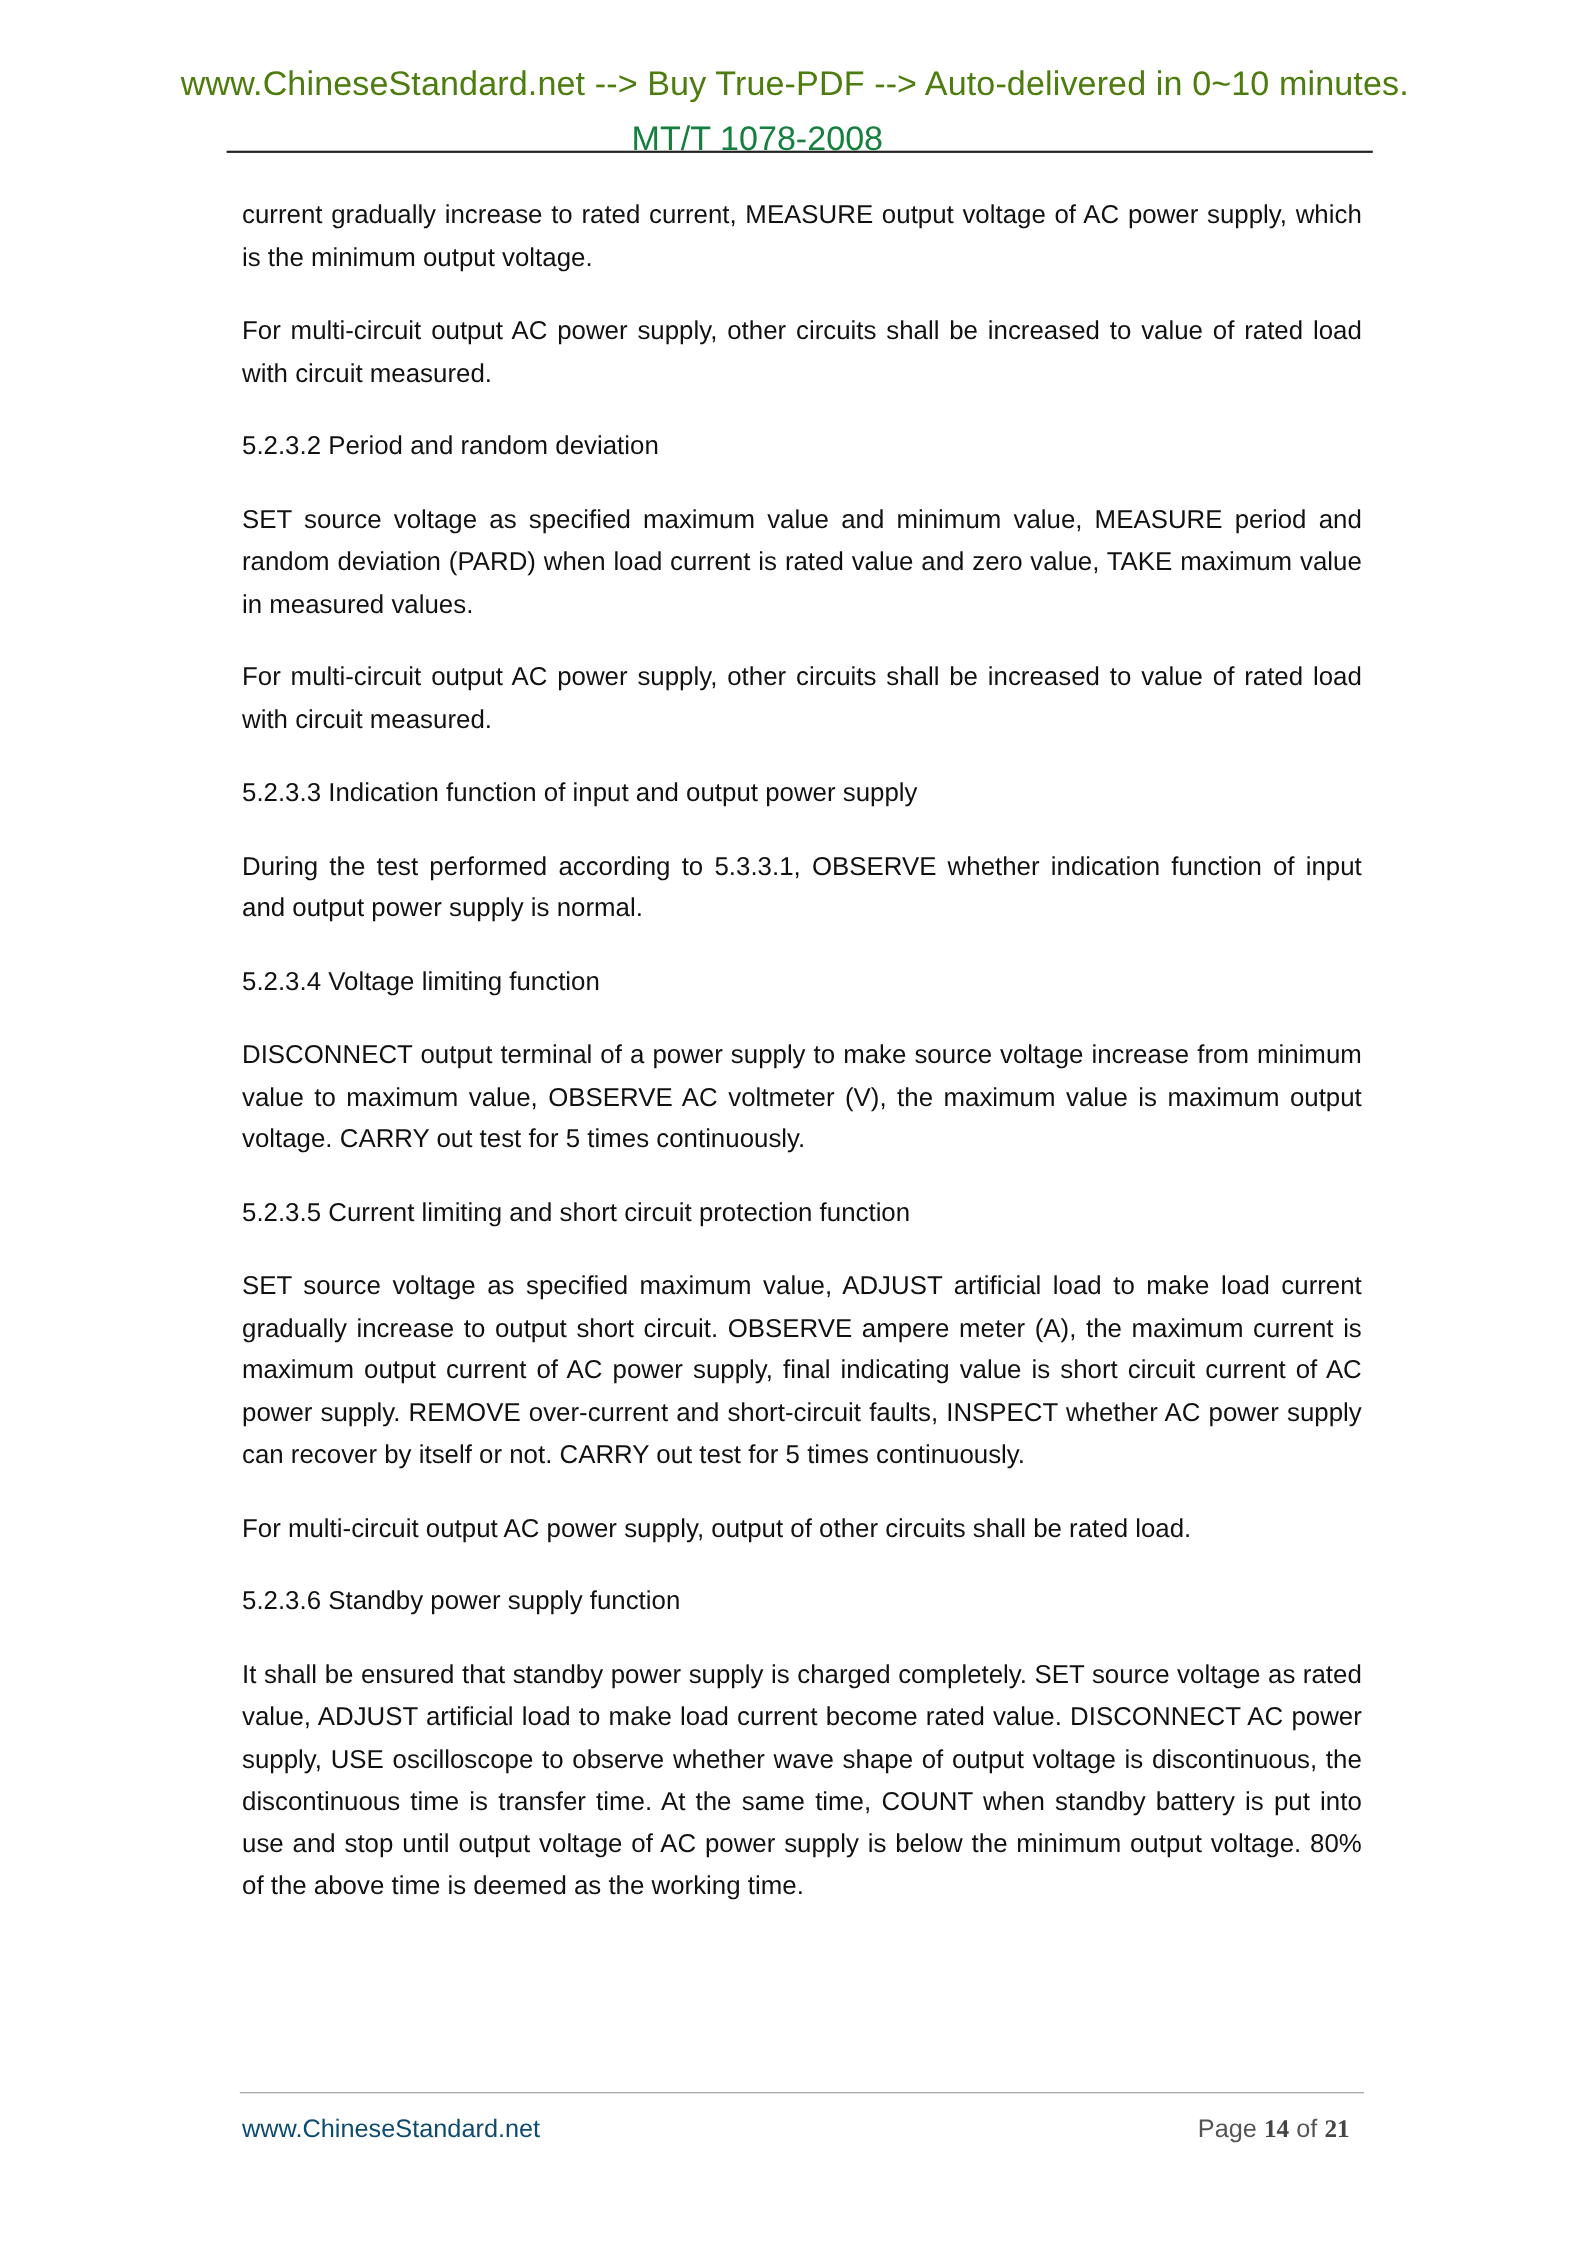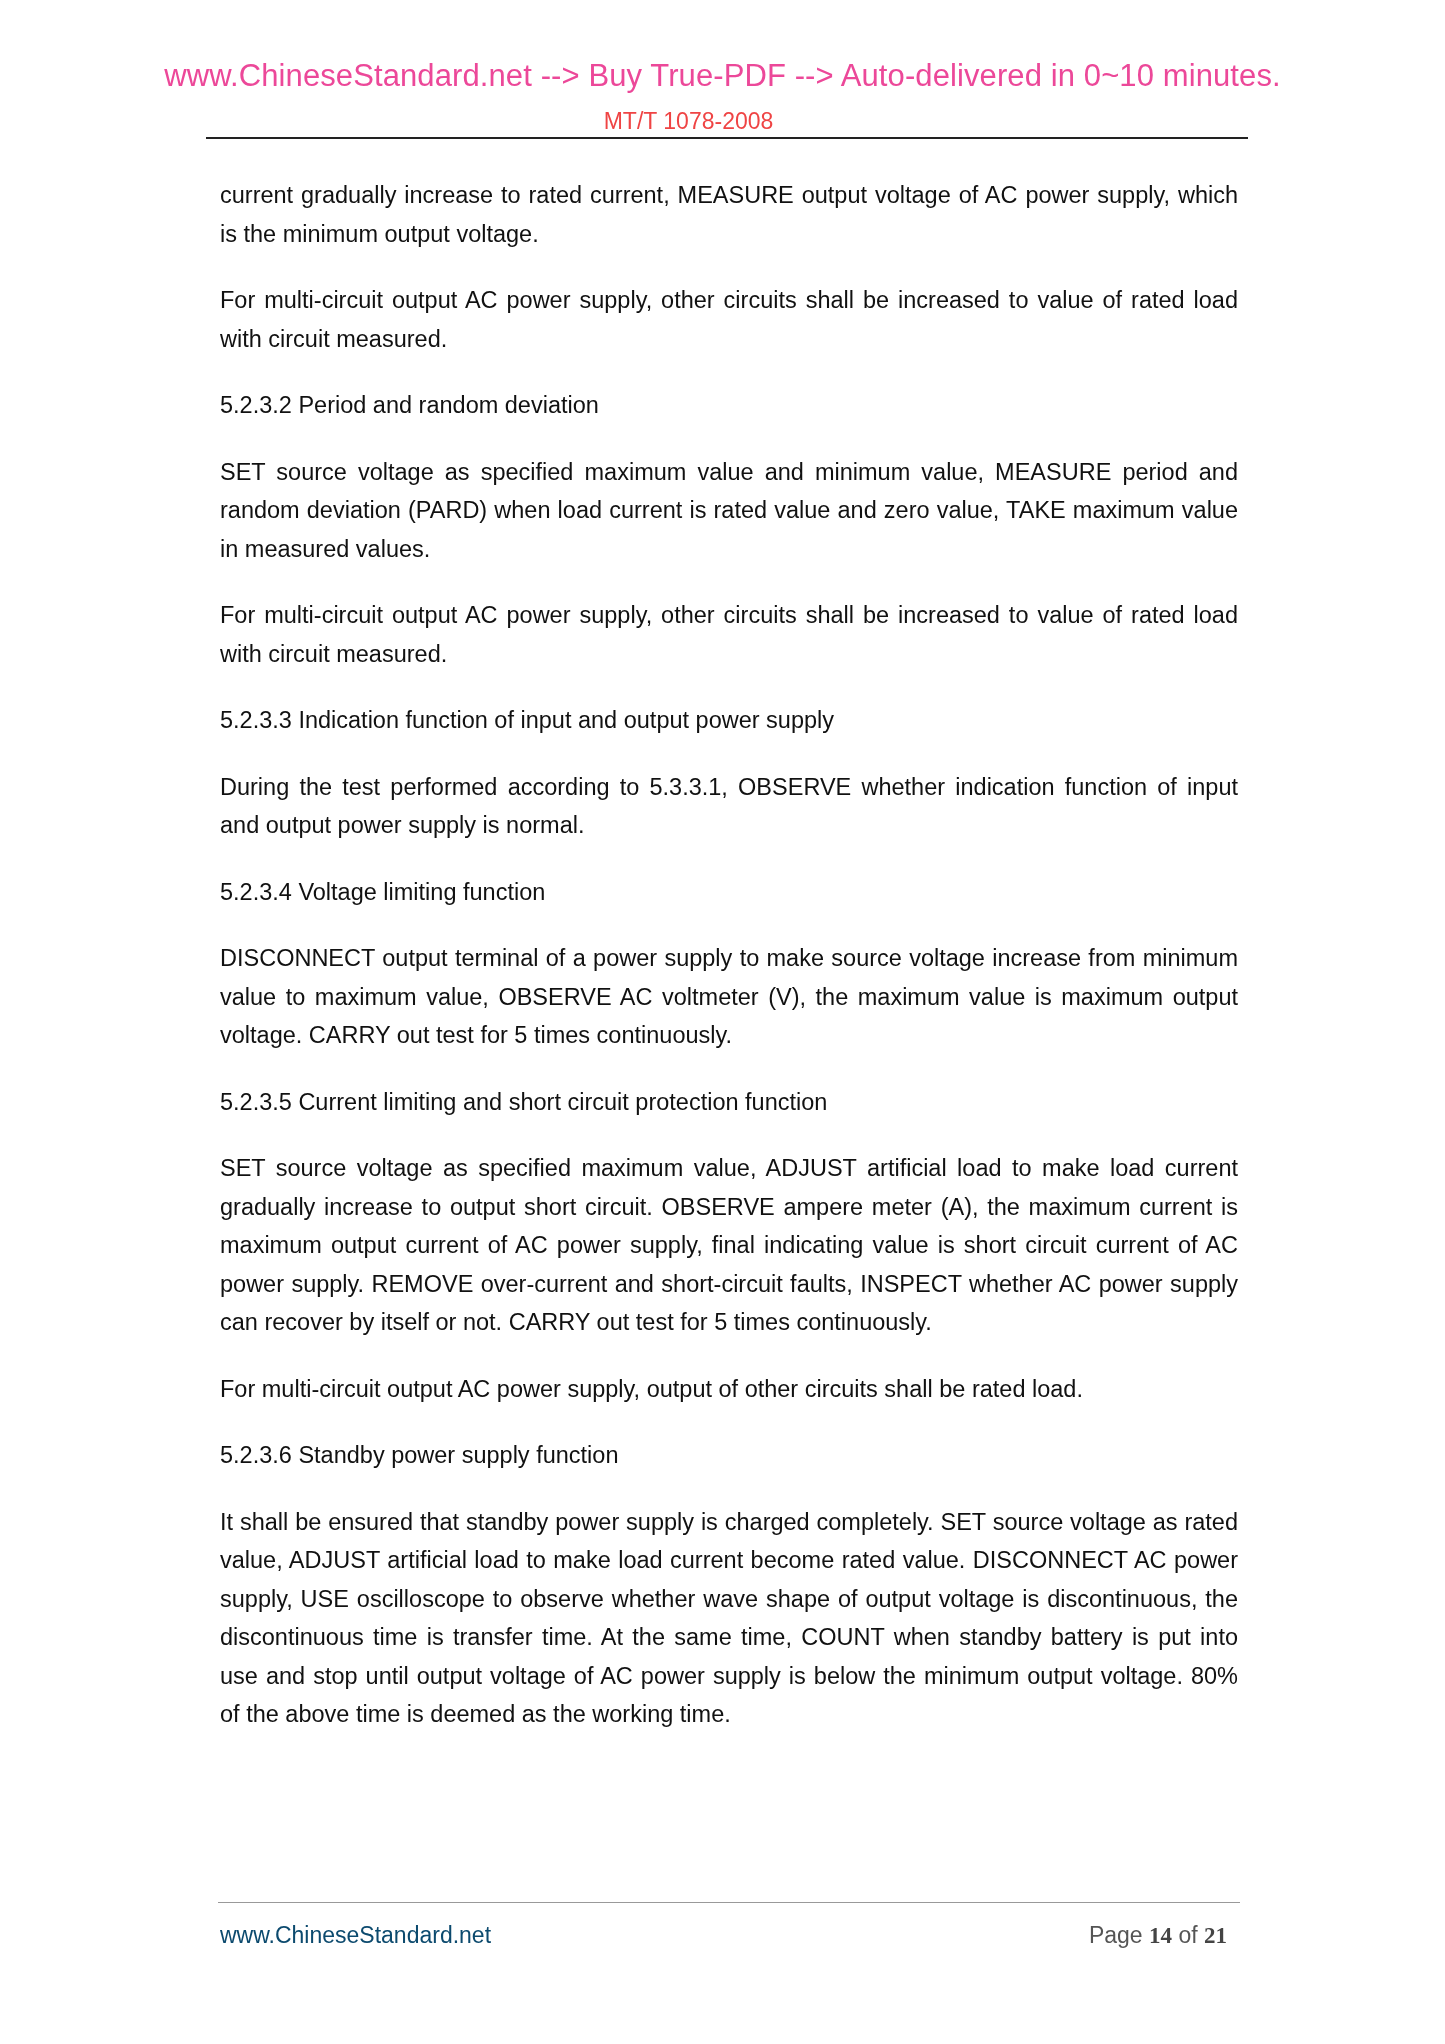--- a/index.html
+++ b/index.html
@@ -2,25 +2,25 @@
 <html><head>
 <meta charset="utf-8">
 <style>
   html, body { margin: 0; padding: 0; background: #ffffff; }
   body {
     width: 1445px; height: 2044px; position: relative; overflow: hidden;
     font-family: "Liberation Sans", sans-serif; color: #111111;
   }
   .hdr-title {
     position: absolute; left: 0; top: 58px; width: 1445px; text-align: center;
-    font-size: 31px; color: #ec4899; letter-spacing: 0.1px;
+    font-size: 31px; color: #4d7c0f; letter-spacing: 0.1px;
   }
   .hdr-sub {
     position: absolute; left: 0; top: 108px; width: 1377px; text-align: center;
-    font-size: 23px; color: #ef4444;
+    font-size: 31px; color: #15803d;
   }
   .hdr-rule {
     position: absolute; left: 206px; top: 137px; width: 1042px; height: 0;
     border-top: 2px solid #222222;
   }
   .content {
     position: absolute; left: 220px; top: 176px; width: 1018px;
     font-size: 23.5px; line-height: 38.5px;
   }
   .content p {

